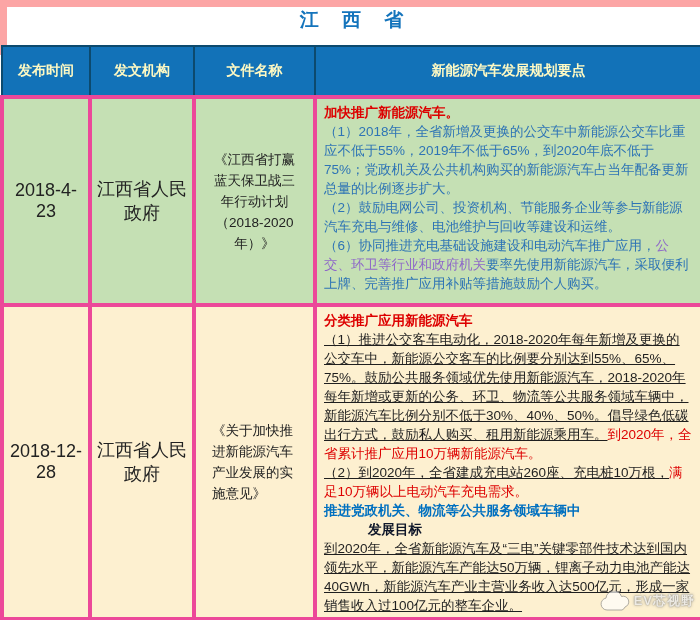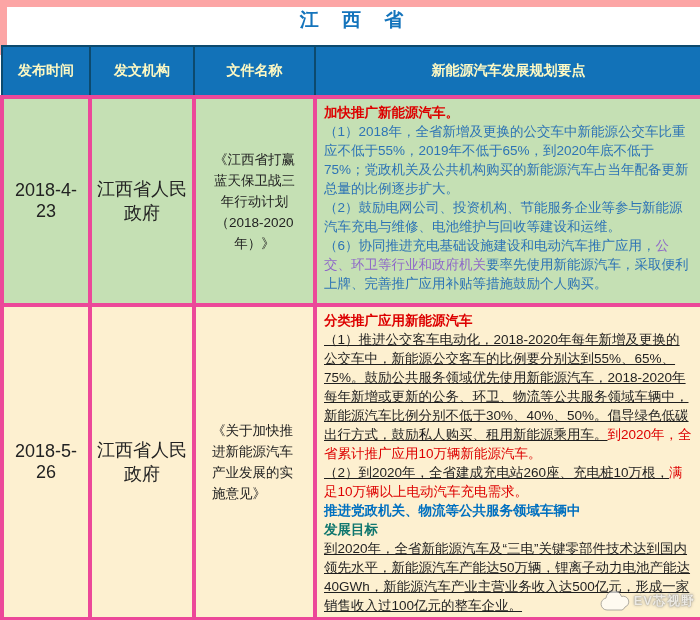--- a/index.html
+++ b/index.html
@@ -45,21 +45,21 @@
     vertical-align:top;padding:4px 7px 2px 7px;
     font-size:13.5px;line-height:19px;
   }
   .point-line{margin:0;padding:0;}
 
   .seg-red-bold{color:var(--red,#dd0000);font-weight:bold;}
   .seg-red{color:var(--red,#dd0000);}
   .seg-blue{color:var(--body_blue,#2e74b5);}
   .seg-purple{color:var(--purple,#8e68c8);}
   .seg-black{color:#1f1f1f;text-decoration:underline;}
-  .seg-black-bold{color:#0f766e;font-weight:bold;}
+  .seg-black-bold{color:#0f172a;font-weight:bold;margin-left:44px;}
   .seg-deepblue-bold{color:var(--deep_blue,#0070c0);font-weight:bold;}
 
   .watermark{
     position:absolute;right:5px;bottom:8px;
     display:flex;align-items:center;gap:2px;
     opacity:0.8;pointer-events:none;
   }
   .watermark-text{
     font-size:13px;font-weight:bold;letter-spacing:1px;
     color:rgba(255,255,255,0.85);
@@ -96,21 +96,21 @@
         <td class="c-agency">江西省人民政府</td>
         <td class="c-doc center">《江西省打赢蓝天保卫战三年行动计划（2018-2020年）》</td>
         <td class="c-points">
             <div class="point-line"><span class="seg-red-bold">加快推广新能源汽车。</span></div>
             <div class="point-line"><span class="seg-blue">（1）2018年，全省新增及更换的公交车中新能源公交车比重应不低于55%，2019年不低于65%，到2020年底不低于75%；党政机关及公共机构购买的新能源汽车占当年配备更新总量的比例逐步扩大。</span></div>
             <div class="point-line"><span class="seg-blue">（2）鼓励电网公司、投资机构、节能服务企业等参与新能源汽车充电与维修、电池维护与回收等建设和运维。</span></div>
             <div class="point-line"><span class="seg-blue">（6）协同推进充电基础设施建设和电动汽车推广应用，</span><span class="seg-purple">公交、环卫等行业和政府机关</span><span class="seg-blue">要率先使用新能源汽车，采取便利上牌、完善推广应用补贴等措施鼓励个人购买。</span></div>
           </td>
       </tr>
       <tr class="row-cream" style="height:310px">
-        <td class="c-date">2018-5-26</td>
+        <td class="c-date">2018-12-28</td>
         <td class="c-agency">江西省人民政府</td>
         <td class="c-doc left">《关于加快推进新能源汽车产业发展的实施意见》</td>
         <td class="c-points">
             <div class="point-line"><span class="seg-red-bold">分类推广应用新能源汽车</span></div>
             <div class="point-line"><span class="seg-black">（1）推进公交客车电动化，2018-2020年每年新增及更换的公交车中，新能源公交客车的比例要分别达到55%、65%、75%。鼓励公共服务领域优先使用新能源汽车，2018-2020年每年新增或更新的公务、环卫、物流等公共服务领域车辆中，新能源汽车比例分别不低于30%、40%、50%。倡导绿色低碳出行方式，鼓励私人购买、租用新能源乘用车。</span><span class="seg-red">到2020年，全省累计推广应用10万辆新能源汽车。</span></div>
             <div class="point-line"><span class="seg-black">（2）到2020年，全省建成充电站260座、充电桩10万根，</span><span class="seg-red">满足10万辆以上电动汽车充电需求。</span></div>
             <div class="point-line"><span class="seg-deepblue-bold">推进党政机关、物流等公共服务领域车辆中</span></div>
             <div class="point-line"><span class="seg-black-bold">发展目标</span></div>
             <div class="point-line"><span class="seg-black">到2020年，全省新能源汽车及“三电”关键零部件技术达到国内领先水平，新能源汽车产能达50万辆，锂离子动力电池产能达40GWh，新能源汽车产业主营业务收入达500亿元，形成一家销售收入过100亿元的整车企业。</span></div>
           </td>

